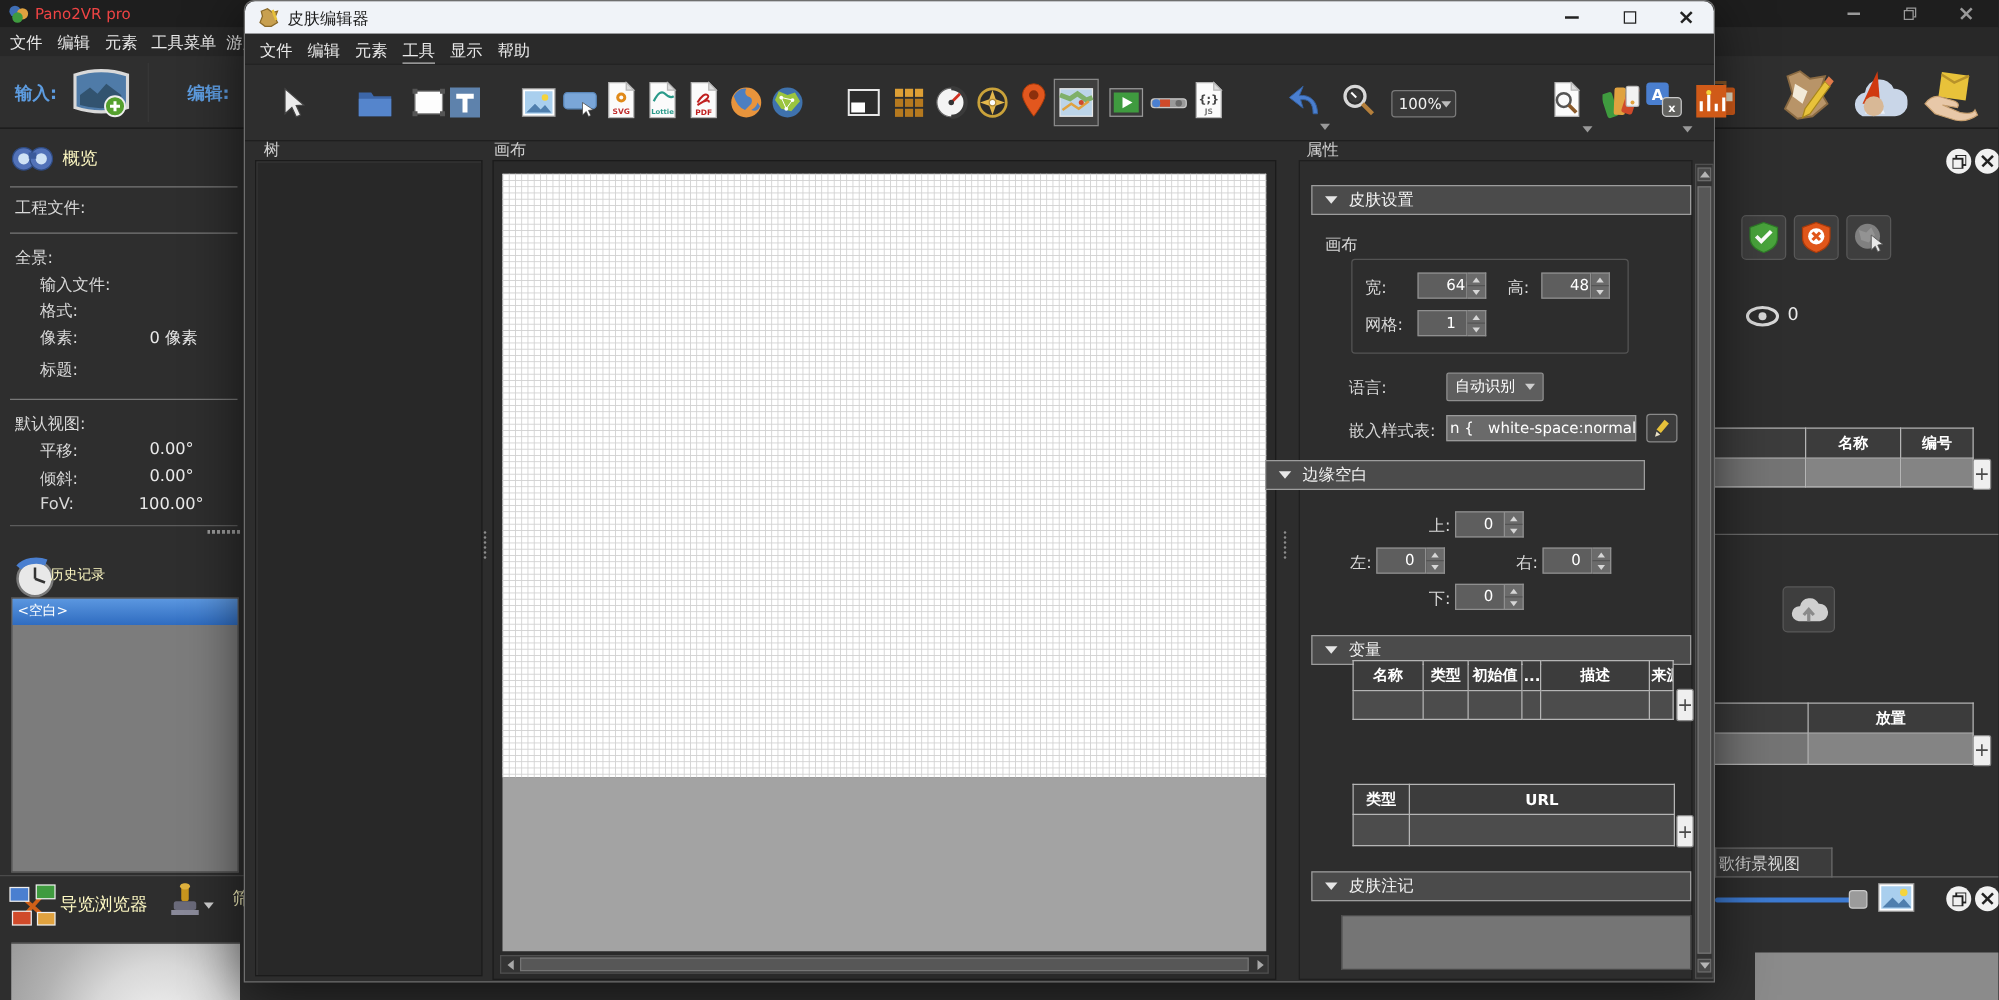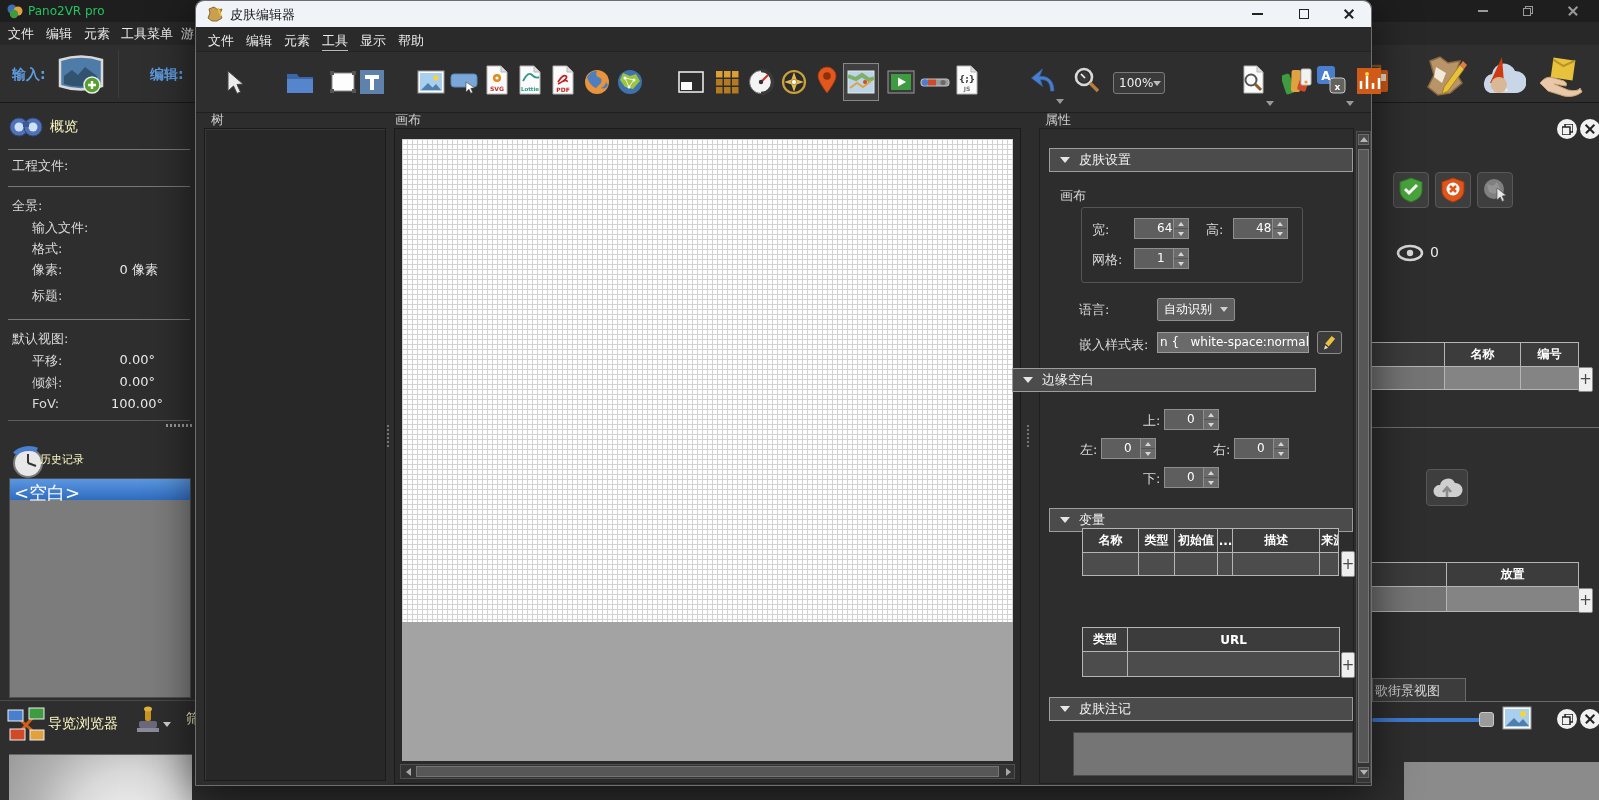--- a/index.html
+++ b/index.html
@@ -5,21 +5,21 @@
 *{margin:0;padding:0;box-sizing:border-box}
 html,body{background:#111}
 body{font-family:"DejaVu Sans","Liberation Sans",sans-serif}
 #app{position:relative;width:1599px;height:800px;background:#2e2e2e;overflow:hidden}
 .ab{position:absolute}
 .lb{font-size:13px;color:#d9d9d9;white-space:nowrap}
 .val{font-size:13px;color:#e9e9e9;text-align:right;white-space:nowrap}
 .hl{height:1px;background:#787878}
 .blue{color:#5d9ce0;font-weight:bold;font-size:14px;white-space:nowrap}
 .mi{font-size:13px;color:#e9e9e9;white-space:nowrap;display:inline-block;padding:3px 0}
-.ttl{font-size:12px;color:#22c55e;white-space:nowrap}
+.ttl{font-size:12px;color:#ef4444;white-space:nowrap}
 .ph{font-size:13px;color:#fef9c3;white-space:nowrap}
 .sech{background:#4b4b4b;border:1px solid #9d9d9d;color:#f2f2f2;font-size:13px;display:flex;align-items:center;gap:9px;padding-left:10px}
 .sect{width:0;height:0;border-left:5px solid transparent;border-right:5px solid transparent;border-top:6px solid #e6e6e6}
 .spin{display:flex;height:21px}
 .sv{background:#5e5e5e;border:1px solid #8f8f8f;color:#fff;font-size:12px;padding:2px 0 2px 22px;flex:1;overflow:hidden}
 .sb{width:15px;display:flex;flex-direction:column;border:1px solid #8f8f8f;border-left:none;background:#6b6b6b}
 .sb div{flex:1;display:flex;align-items:center;justify-content:center;border-bottom:1px solid #555}
 .sb div:last-child{border-bottom:none}
 .tu{width:0;height:0;border-left:3px solid transparent;border-right:3px solid transparent;border-bottom:4px solid #d6d6d6}
 .td2{width:0;height:0;border-left:3px solid transparent;border-right:3px solid transparent;border-top:4px solid #d6d6d6}
@@ -161,21 +161,21 @@
     <span class="ab" style="left:8px;top:441px">
       <svg width="40" height="40">
           <circle cx="20" cy="22" r="14" fill="#e8e8e8" stroke="#7a7a7a" stroke-width="2"></circle>
           <path d="M7 13 a16 11 0 0 1 22-4" fill="none" stroke="#4a7fd0" stroke-width="5"></path>
           <line x1="20" y1="22" x2="20" y2="13" stroke="#333" stroke-width="2"></line>
           <line x1="20" y1="22" x2="28" y2="25" stroke="#333" stroke-width="2"></line>
         </svg>
     </span>
     <span class="ab ph" style="left:40px;top:452px;font-size:11px">历史记录</span>
     <div class="ab" style="left:9px;top:478px;width:182px;height:220px;background:#7c7c7c;border:1px solid #4f4f4f">
-      <div style="height:21px;background:linear-gradient(#5b97e0,#2f6cc0);color:#fff;font-size:18px;padding:2px 16px 0 4px;white-space:nowrap">&lt;空白&gt;</div>
+      <div style="height:21px;background:linear-gradient(#5b97e0,#2f6cc0);color:#fff;font-size:11px;padding:2px 16px 0 4px;white-space:nowrap">&lt;空白&gt;</div>
     </div>
     <div class="ab hl" style="left:0;top:700px;width:195px;background:#4a4a4a"></div>
     <span class="ab" style="left:6px;top:704px">
       <svg width="40" height="40">
           <path d="M10 12 L30 30 M30 10 L12 30" stroke="#d06018" stroke-width="3"></path>
           <rect x="2" y="6" width="15" height="11" fill="#4a7fd0" stroke="#eee"></rect>
           <rect x="23" y="4" width="15" height="11" fill="#3f9b3f" stroke="#eee"></rect>
           <rect x="4" y="25" width="15" height="11" fill="#d04a2a" stroke="#eee"></rect>
           <rect x="24" y="26" width="14" height="10" fill="#e0a23f" stroke="#eee"></rect>
         </svg>

